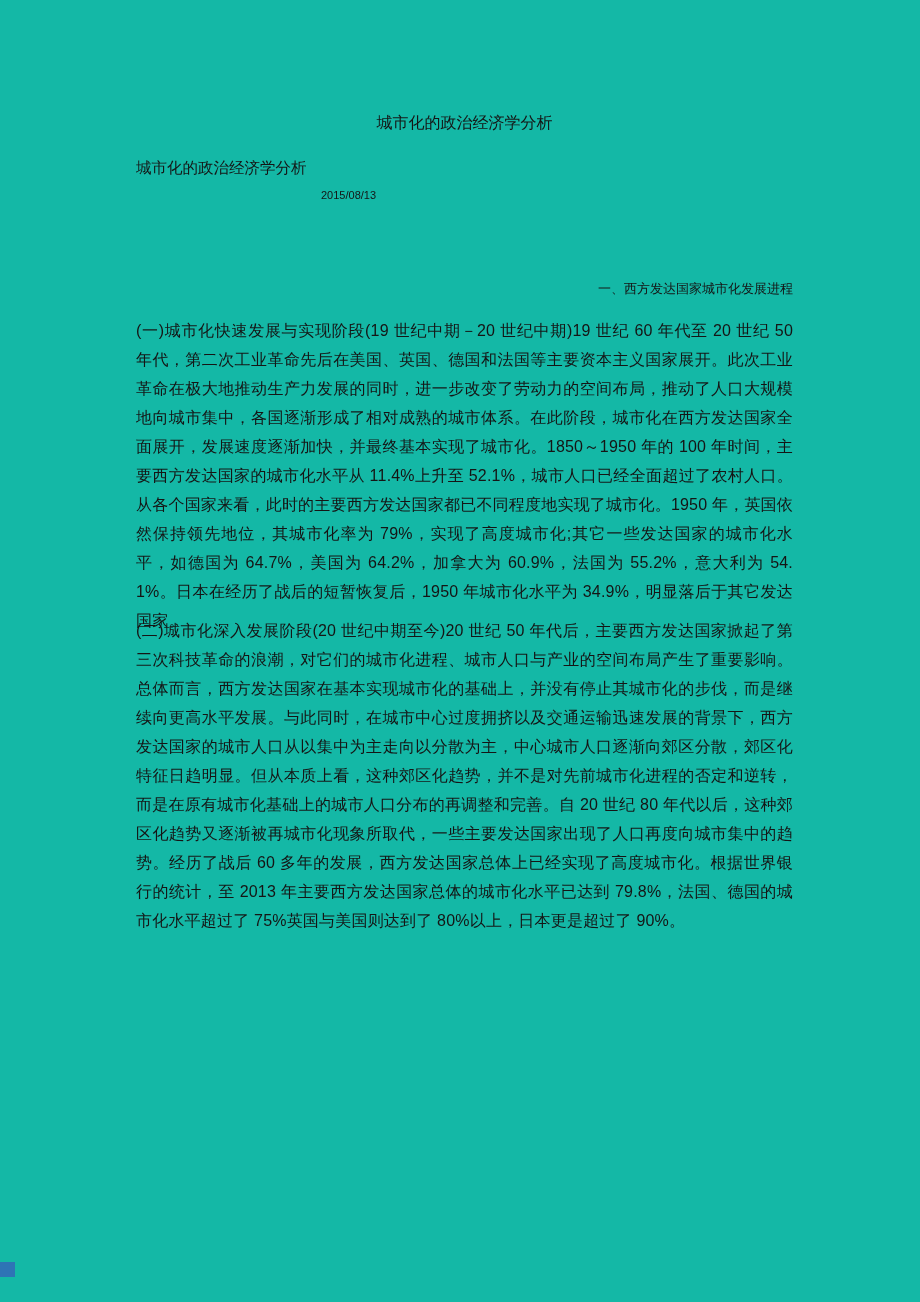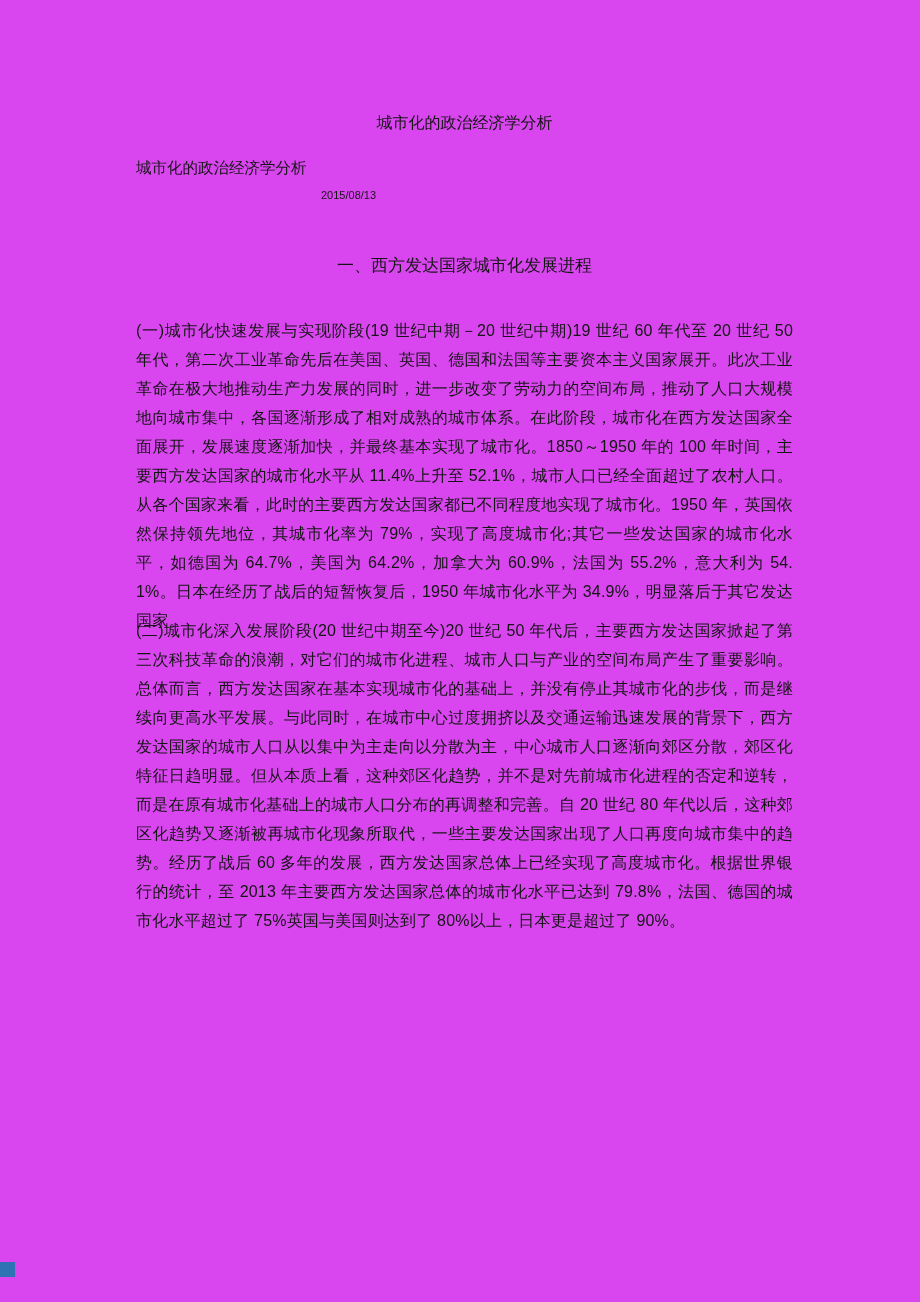--- a/index.html
+++ b/index.html
@@ -10,21 +10,21 @@
   body {
     height: 1302px;
     position: relative;
     overflow: hidden;
     font-family: "Liberation Sans", "DejaVu Sans", sans-serif;
     color: #151515;
   }
   .sheet {
     position: absolute;
     inset: 0;
-    background: #d946ef;
+    background: #14b8a6;
   }
   .content {
     position: absolute;
     left: 136px;
     top: 0;
     width: 657px;
     height: 100%;
   }
   .doc-title {
     position: absolute;
@@ -48,25 +48,25 @@
     position: absolute;
     top: 181px;
     left: 141px;
     font-size: 11px;
     line-height: 29px;
     white-space: nowrap;
     margin-left: 44px;
   }
   .heading-center {
     position: absolute;
-    top: 251px;
+    top: 274px;
     left: 0;
     width: 100%;
-    text-align: center;
-    font-size: 17px;
+    text-align: right;
+    font-size: 13px;
     line-height: 29px;
     white-space: nowrap;
   }
   .para {
     position: absolute;
     left: 0;
     width: 657px;
     font-size: 16px;
     line-height: 29px;
     text-align: justify;

